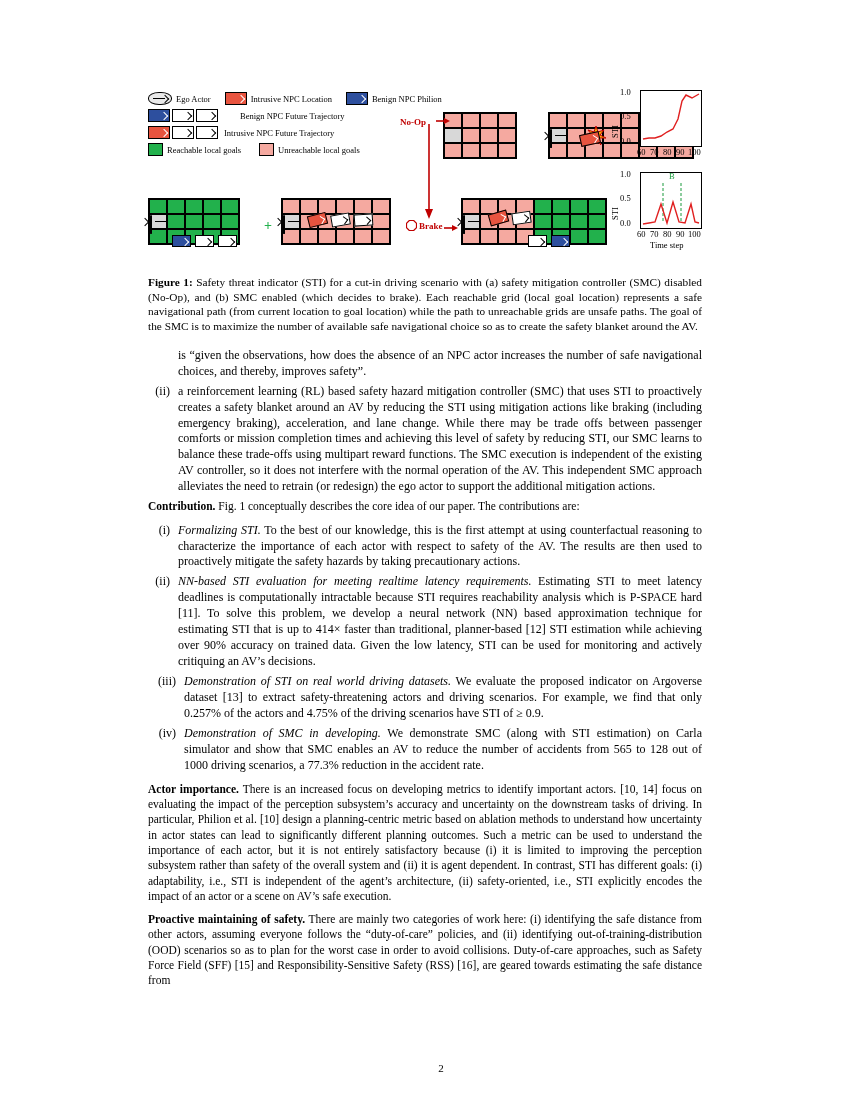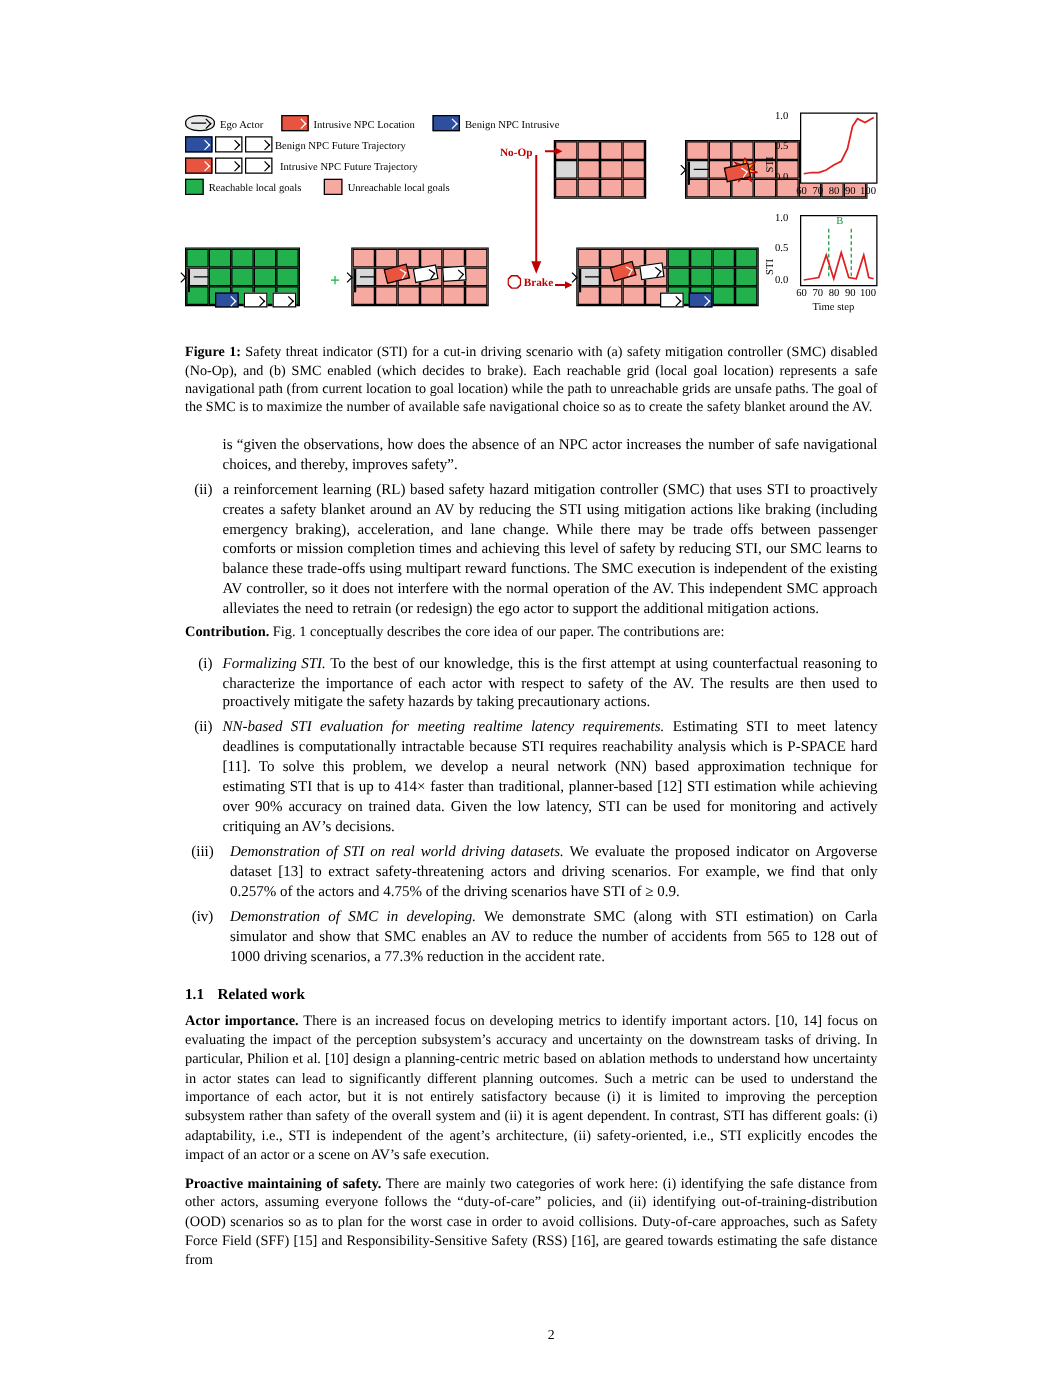--- a/index.html
+++ b/index.html
@@ -175,21 +175,21 @@
     width: 30px;
     flex: 0 0 30px;
     text-align: right;
     padding-right: 8px;
     box-sizing: border-box;
   }
   .li .txt {
     flex: 1 1 auto;
     text-align: justify;
   }
-  .li.deep .marker { width: 36px; flex: 0 0 36px; text-align: center; }
+  .li.deep .marker { width: 36px; flex: 0 0 36px; }
   h2.section {
     font-size: 12.2px;
     font-weight: bold;
     margin: 14px 0 7px 0;
   }
   h2.section .num { display: inline-block; width: 26px; }
   .pagenum {
     position: absolute;
     left: 0; right: 0;
     bottom: 58px;
@@ -211,29 +211,29 @@
           <div class="legend-item">
             <span class="ego-sym"></span>
             <span class="legend-label">Ego Actor</span>
           </div>
           <div class="legend-item" style="margin-left:10px;">
             <span class="car red"></span>
             <span class="legend-label">Intrusive NPC Location</span>
           </div>
           <div class="legend-item" style="margin-left:10px;">
             <span class="car blue"></span>
-            <span class="legend-label">Benign NPC Intrusive</span>
+            <span class="legend-label">Benign NPC Philion</span>
           </div>
         </div>
         <div class="legend-row">
           <div class="legend-item traj">
             <span class="car blue"></span>
             <span class="car white"></span>
             <span class="car white"></span>
-            <span class="legend-label" style="margin-left:0;">Benign NPC Future Trajectory</span>
+            <span class="legend-label" style="margin-left:20px;">Benign NPC Future Trajectory</span>
           </div>
         </div>
         <div class="legend-row">
           <div class="legend-item traj">
             <span class="car red"></span>
             <span class="car white"></span>
             <span class="car white"></span>
             <span class="legend-label" style="margin-left:4px;">Intrusive NPC Future Trajectory</span>
           </div>
         </div>
@@ -527,23 +527,20 @@
         </div>
       </div>
       <div class="li deep">
         <div class="marker">(iv)</div>
         <div class="txt">
           <span class="it">Demonstration of SMC in developing.</span><span> We demonstrate SMC (along with STI estimation) on Carla simulator and show that SMC enables an AV to reduce the number of accidents from 565 to 128 out of 1000 driving scenarios, a 77.3% reduction in the accident rate.</span>
         </div>
       </div>
     </div>
 
-    <h2 class="section">
-      <span class="num">1.1</span><span>Related work</span>
-    </h2>
 
     <p class="body">
       <b>Actor importance.</b><span> There is an increased focus on developing metrics to identify important actors. [10, 14] focus on evaluating the impact of the perception subsystem’s accuracy and uncertainty on the downstream tasks of driving. In particular, Philion et al. [10] design a planning-centric metric based on ablation methods to understand how uncertainty in actor states can lead to significantly different planning outcomes. Such a metric can be used to understand the importance of each actor, but it is not entirely satisfactory because (i) it is limited to improving the perception subsystem rather than safety of the overall system and (ii) it is agent dependent. In contrast, STI has different goals: (i) adaptability, i.e., STI is independent of the agent’s architecture, (ii) safety-oriented, i.e., STI explicitly encodes the impact of an actor or a scene on AV’s safe execution.</span>
     </p>
 
     <p class="body">
       <b>Proactive maintaining of safety.</b><span> There are mainly two categories of work here: (i) identifying the safe distance from other actors, assuming everyone follows the “duty-of-care” policies, and (ii) identifying out-of-training-distribution (OOD) scenarios so as to plan for the worst case in order to avoid collisions. Duty-of-care approaches, such as Safety Force Field (SFF) [15] and Responsibility-Sensitive Safety (RSS) [16], are geared towards estimating the safe distance from</span>
     </p>
 
   </div>

